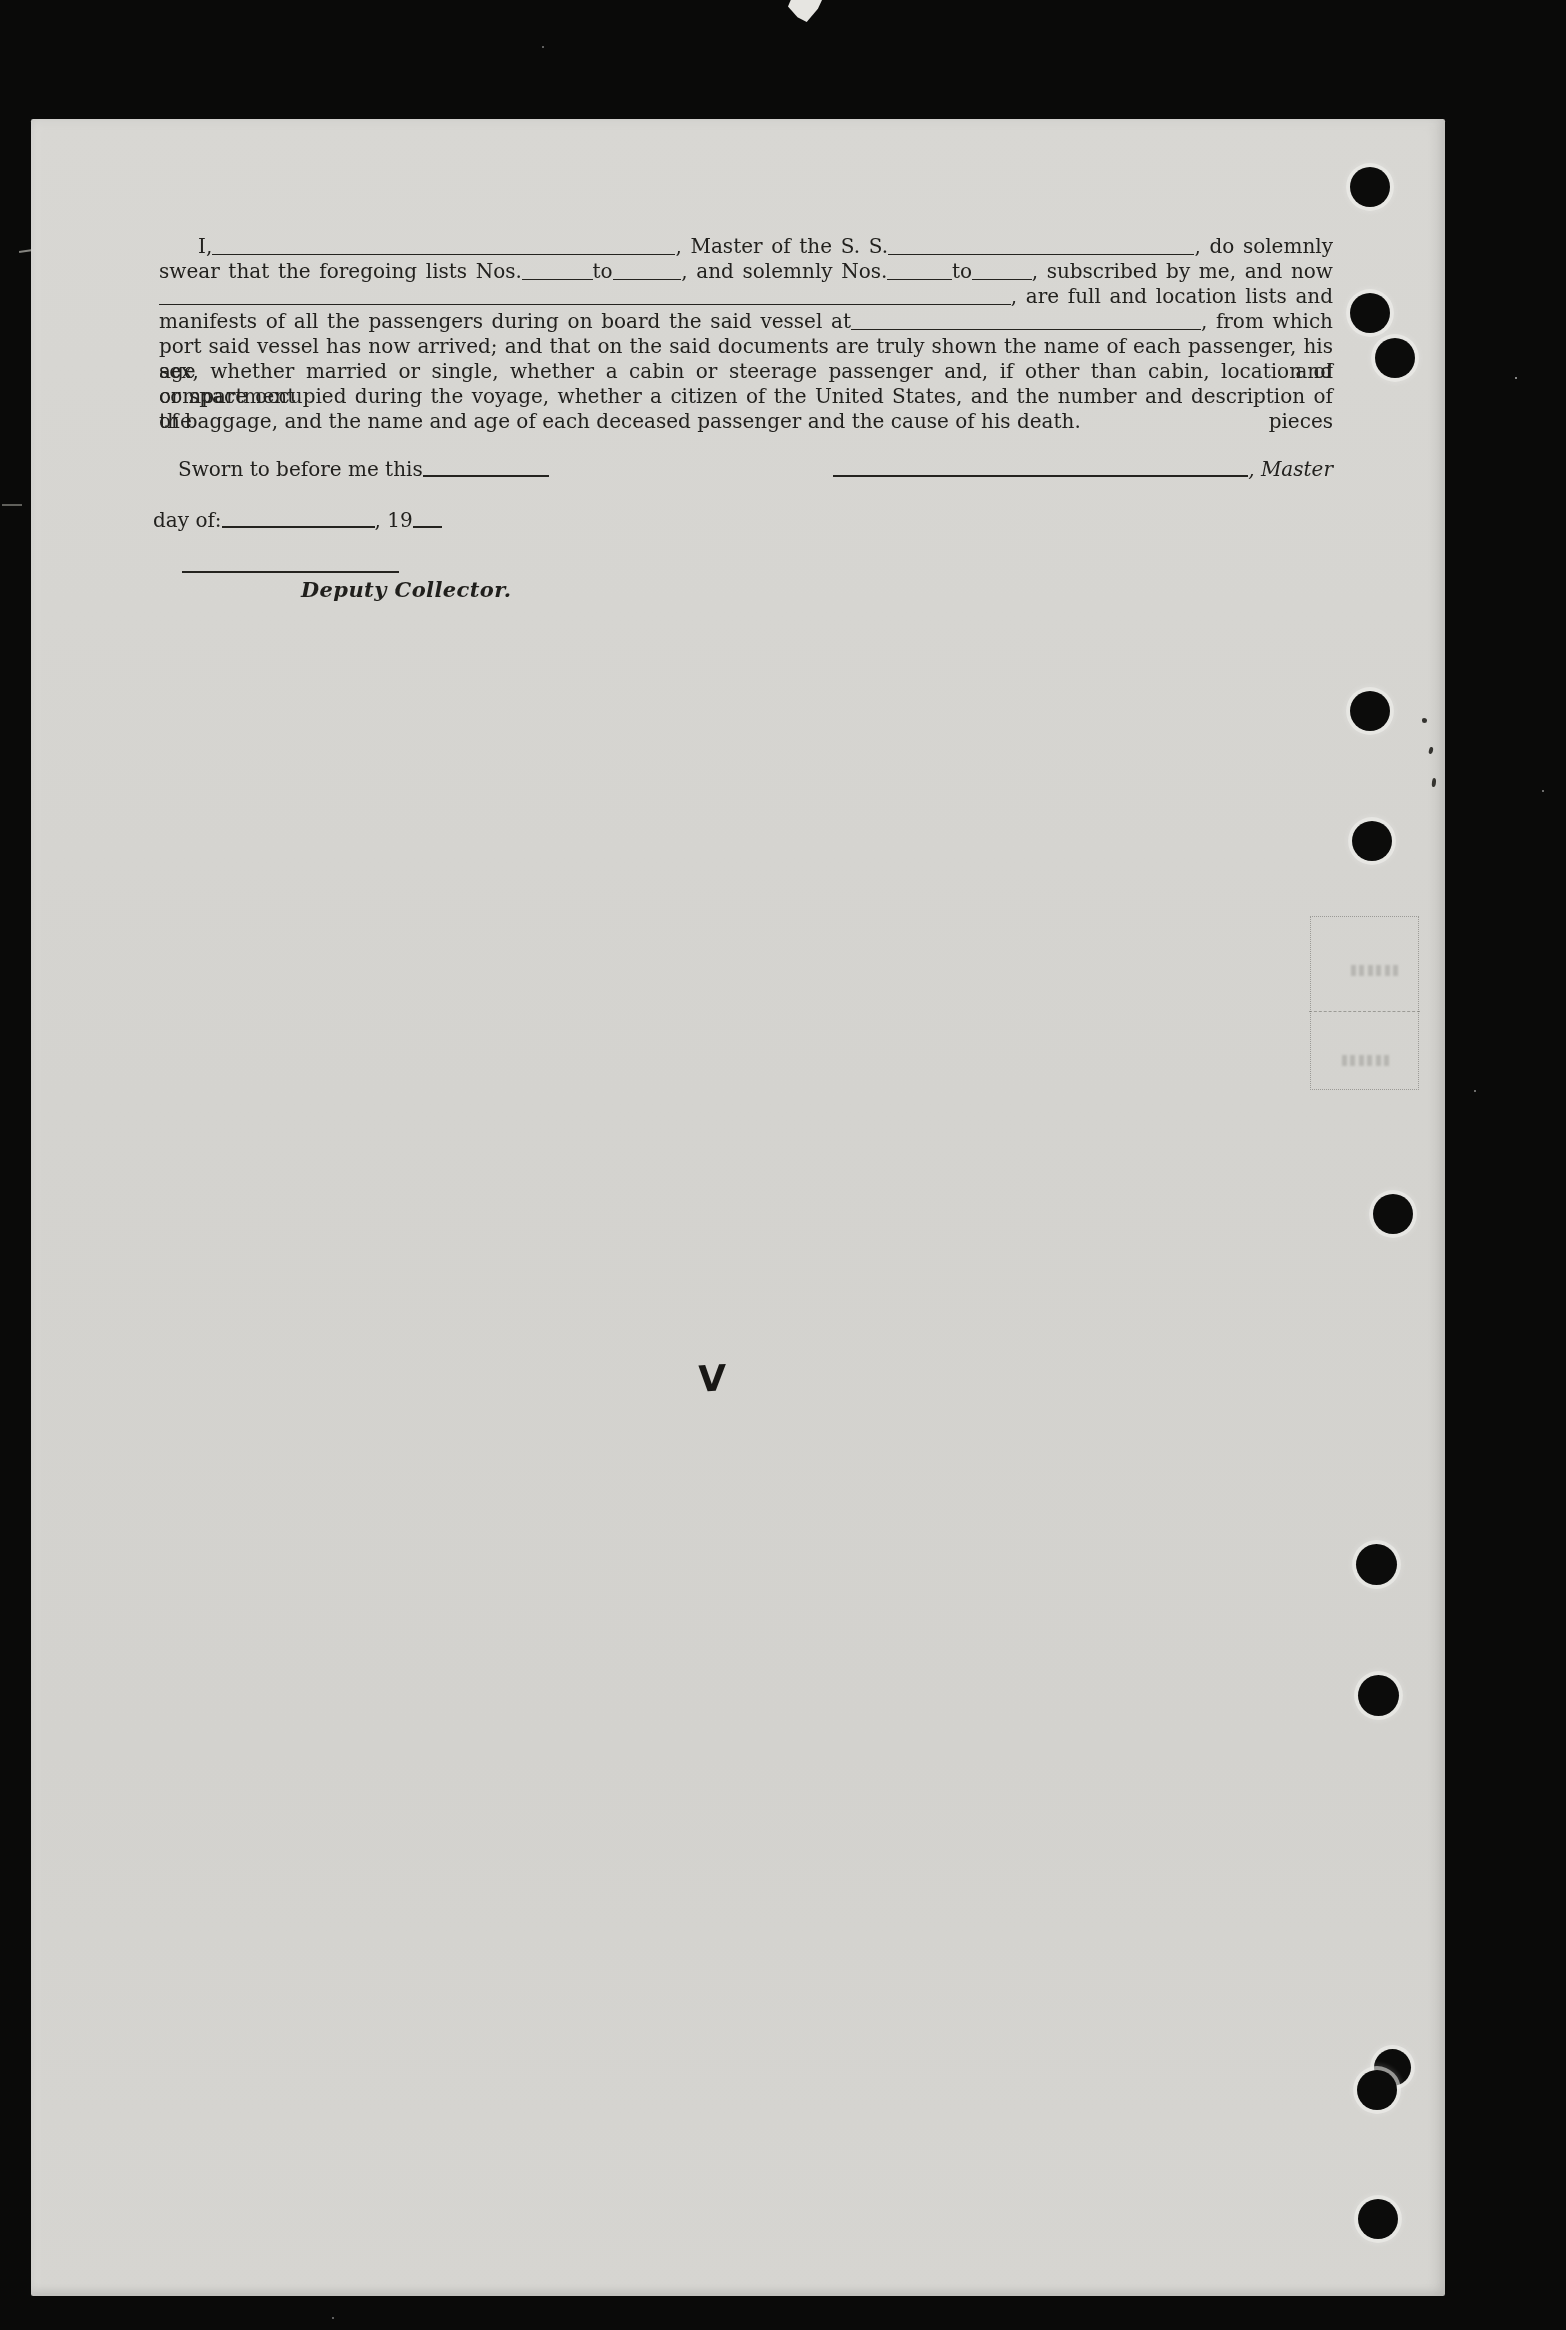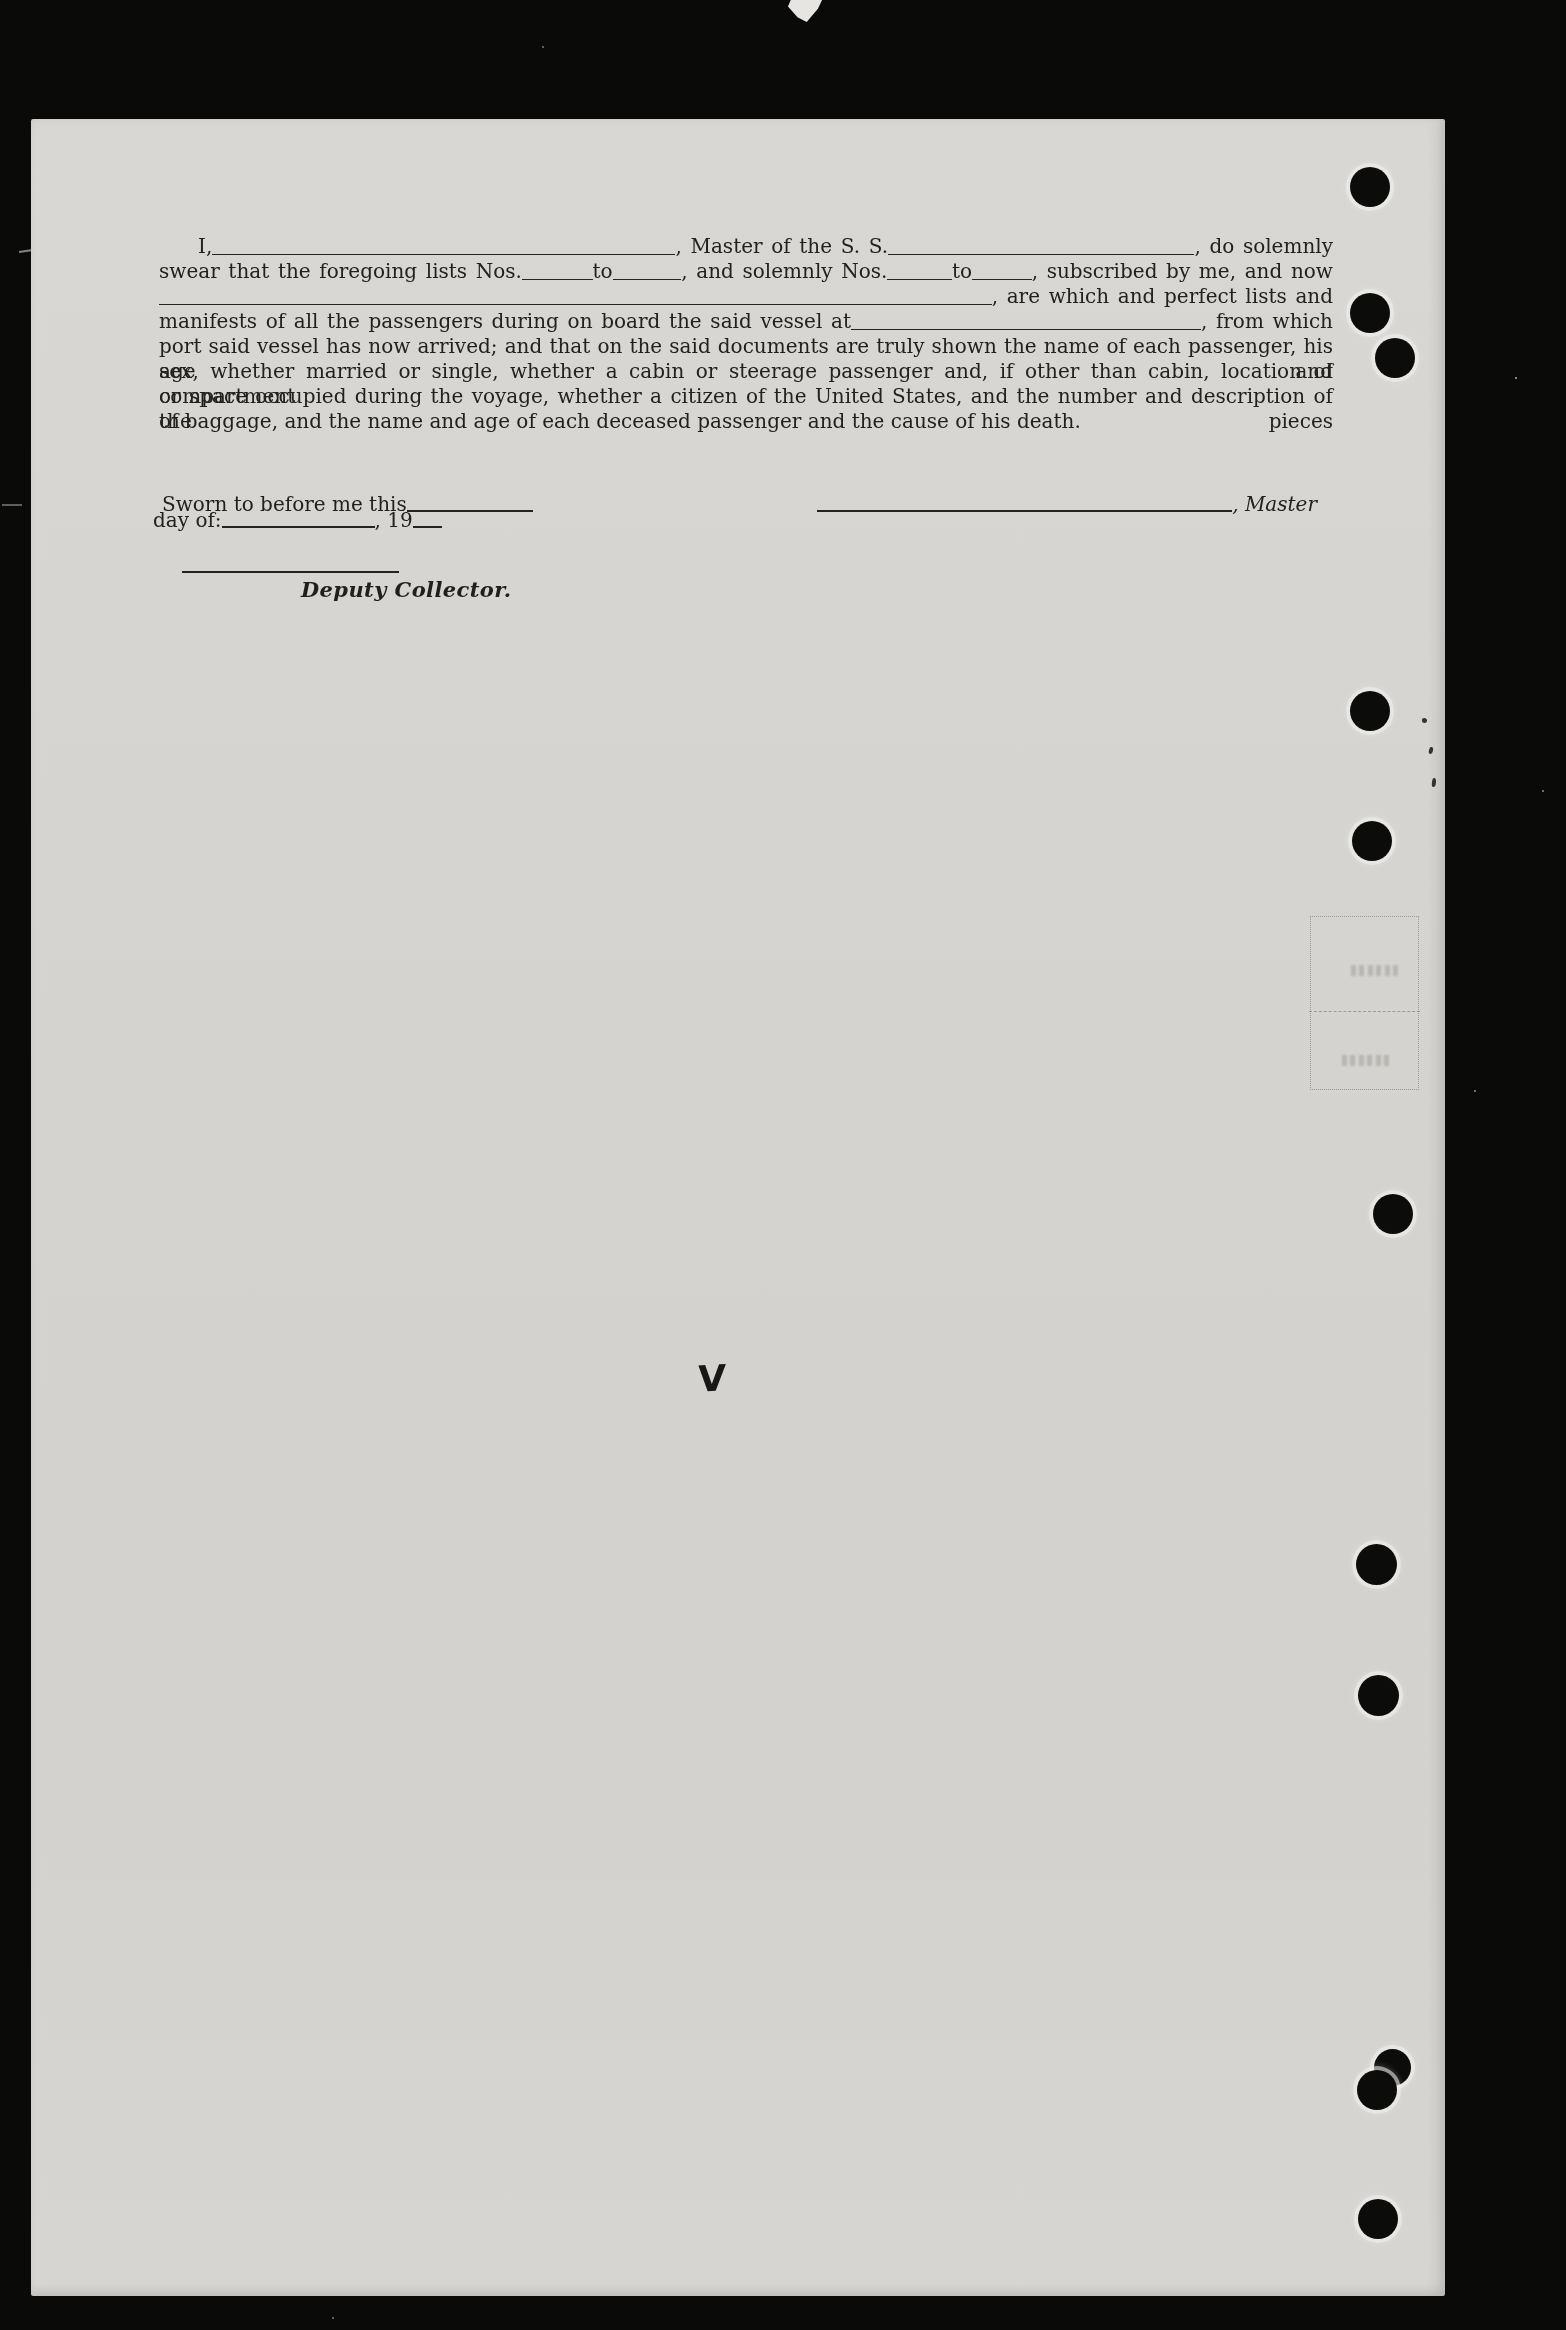--- a/index.html
+++ b/index.html
@@ -83,34 +83,34 @@
         <span class="t">to</span>
         <span class="blank" style="flex: 88 1 68px;"></span>
         <span class="t">, and solemnly Nos.</span>
         <span class="blank" style="flex: 83 1 64px;"></span>
         <span class="t">to</span>
         <span class="blank" style="flex: 76 1 59px;"></span>
         <span class="t">, subscribed by me, and now</span>
       </div>
       <div class="pline frow">
         <span class="blank" style="flex: 415 1 322px;"></span>
-        <span class="t">, are which and perfect lists and</span>
+        <span class="t">, are full and location lists and</span>
       </div>
       <div class="pline frow">
         <span class="t">manifests of all the passengers during on board the said vessel at</span>
         <span class="blank" style="flex: 550 1 426px;"></span>
         <span class="t">, from which</span>
       </div>
       <div class="pline justify">port said vessel has now arrived; and that on the said documents are truly shown the name of each passenger, his age and</div>
       <div class="pline justify">sex, whether married or single, whether a cabin or steerage passenger and, if other than cabin, location of compartment</div>
       <div class="pline justify">or space occupied during the voyage, whether a citizen of the United States, and the number and description of the pieces</div>
       <div class="pline ">of baggage, and the name and age of each deceased passenger and the cause of his death.</div>
     </div>
 
-  <div class="jurat-row" style="left:162px;top:457px;width:1155px;margin-top:35px;">
+  <div class="jurat-row" style="left:178px;top:457px;width:1155px;">
     <span class="t">Sworn to before me this</span>
     <span class="blank" style="width: 126px; flex: 0 0 126px;"></span>
     <span style="flex:1 1 auto;"></span>
     <span class="blank" style="width: 415px; flex: 0 0 415px;"></span>
     <span class="t italic">, Master</span>
   </div>
 
   <div class="jurat-row" style="left:153px;top:508px;">
     <span class="t">day of:</span>
     <span class="blank" style="width: 153px; flex: 0 0 153px;"></span>

